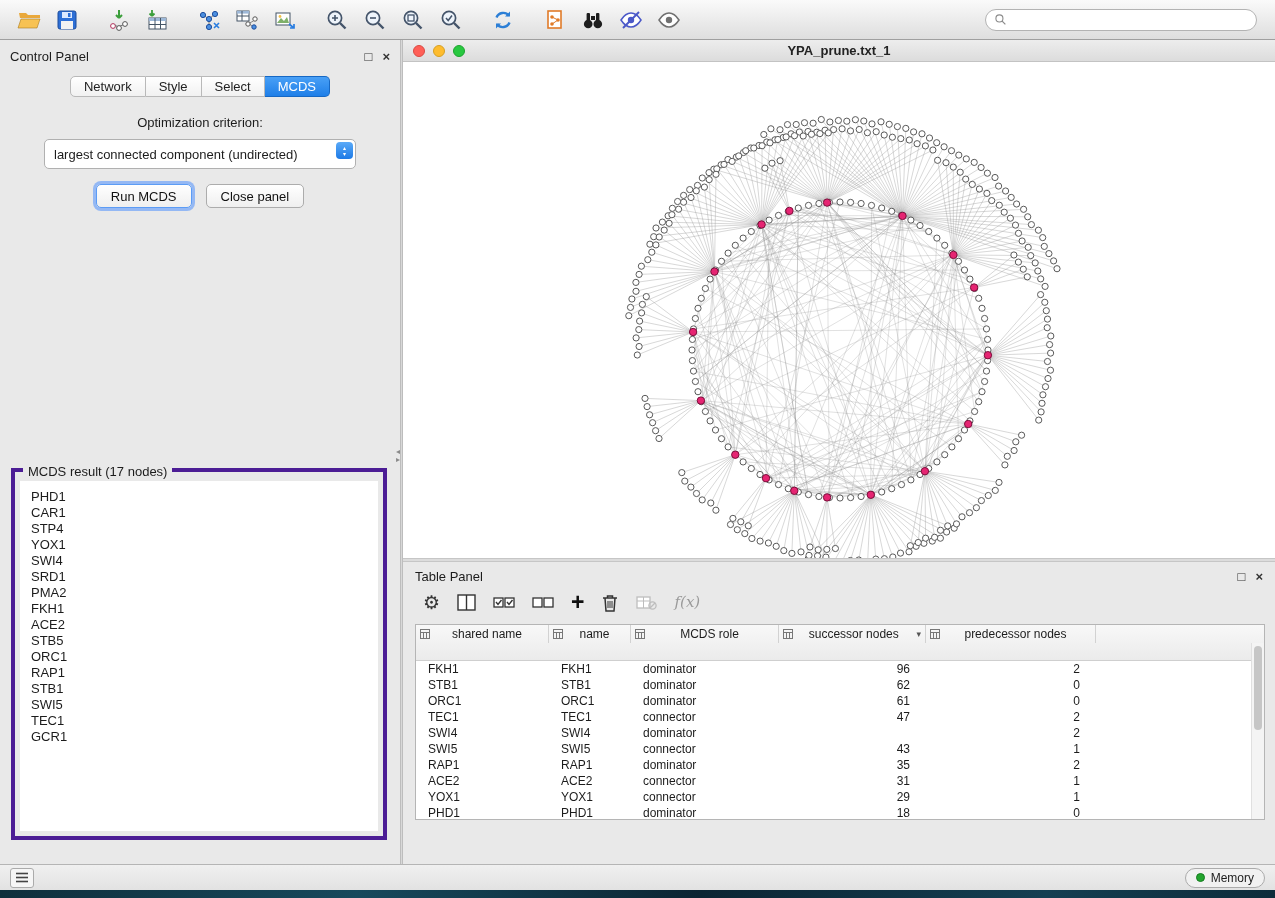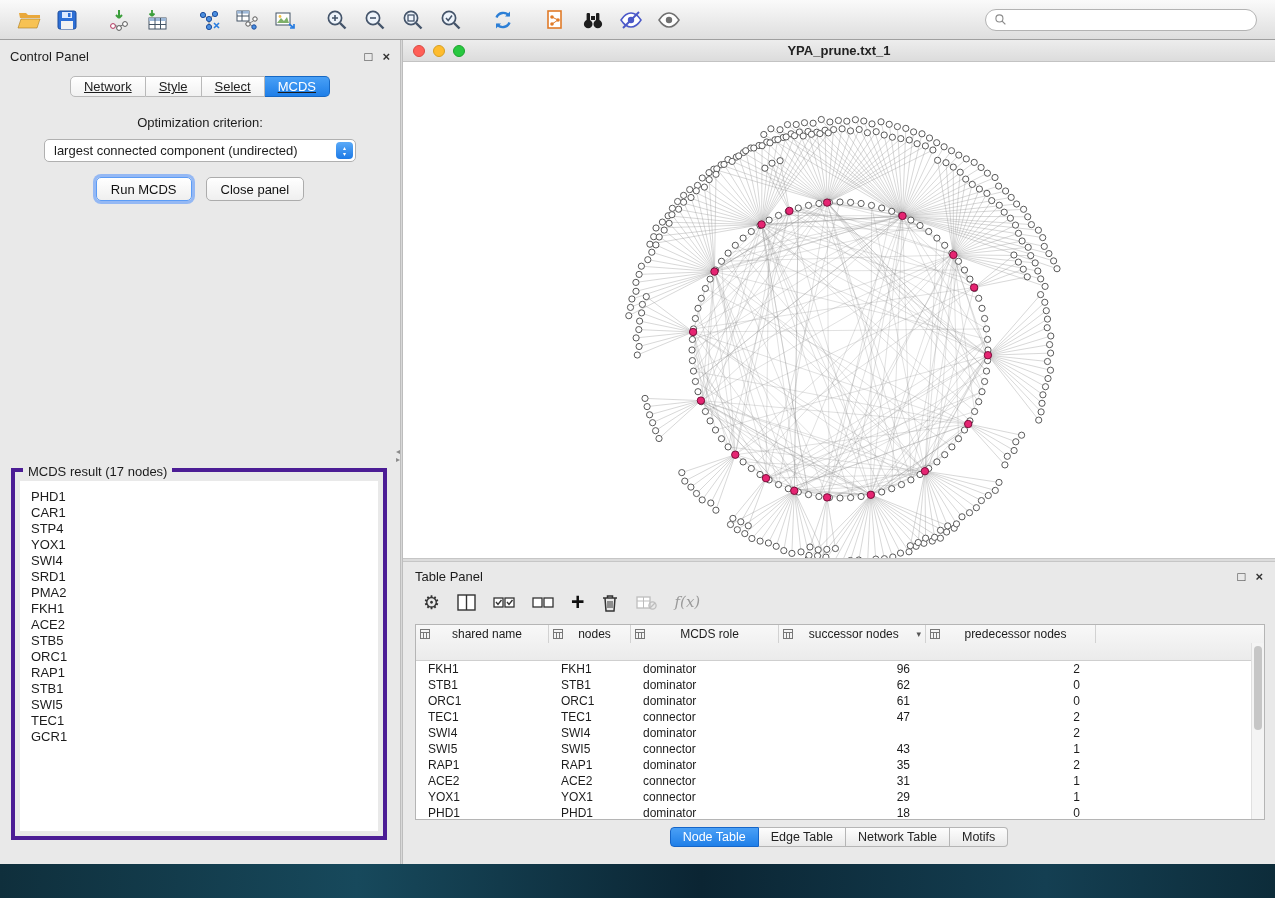--- a/index.html
+++ b/index.html
@@ -19,28 +19,28 @@
   .searchpill input { border:none; outline:none; background:transparent; flex:1; font-size:12px; font-family:inherit; }
 
   
   #content { height:824px; display:flex; flex:0 0 auto; position:relative; }
 
   
   .control-panel { width:400px; background:#e9e9e9; display:flex; flex-direction:column; flex:0 0 auto; }
   .cp-header { height:26px; display:flex; align-items:center; padding:6px 10px 0 10px; font-size:13px; }
   .panel-title { flex:1; }
   .panel-winbtn { font-size:13px; color:#333; margin-left:10px; cursor:default; line-height:1; }
-  .cp-tabs { display:flex; justify-content:center; margin-top:10px;text-decoration:underline; }
+  .cp-tabs { display:flex; justify-content:center; margin-top:10px; }
   .seg { height:21px; padding:0 13px; font-size:13px; background:linear-gradient(#ffffff,#f1f1f1);
     border:1px solid #b9b9b9; border-left:none; display:flex; align-items:center; color:#222; }
   .seg.first { border-left:1px solid #b9b9b9; border-radius:5px 0 0 5px; }
   .seg.last { border-radius:0 5px 5px 0; }
   .seg.active { background:linear-gradient(#49a0f6,#1f7fe8); border-color:#1668c4; color:#fff; }
   .opt-label { margin-top:18px; text-align:center; font-size:13px; }
-  .cp-select { width:312px; height:23px; margin:9px auto 0 auto; background:#fff; border:1px solid #b0b0b0;
+  .cp-select { width:312px; height:30px; margin:9px auto 0 auto; background:#fff; border:1px solid #b0b0b0;
     border-radius:5px; display:flex; align-items:center; padding-left:9px; font-size:13px; position:relative; }
   .cp-select .stepper { position:absolute; right:2px; top:2px; width:17px; height:17px; border-radius:4px;
     background:linear-gradient(#5aaaf8,#1d7ae6); color:#fff; display:flex; flex-direction:column;
     align-items:center; justify-content:center; font-size:6px; line-height:6px; }
   .cp-buttons { display:flex; justify-content:center; gap:14px; margin-top:15px; }
   .btn { height:24px; padding:0 14px; font-size:13px; font-family:inherit; background:linear-gradient(#ffffff,#efefef);
     border:1px solid #acacac; border-radius:5px; color:#111; }
   .btn.focused { box-shadow:0 0 0 3px rgba(78,143,254,.55); border-color:#5c9cf5; }
   .groupbox { margin:auto 13px 24px 11px; height:372px; border:4px solid #4c1d95; position:relative; }
   .groupbox legend { position:absolute; top:-8px; left:8px; background:#e9e9e9; padding:0 5px; font-size:13px; }
@@ -739,21 +739,21 @@
                 </svg>
                 <span class="hlabel">shared name</span>
               </div>
               <div class="th" style="width: 82px;">
                 <svg class="hicon" viewBox="0 0 10 10">
                   <rect x="0.5" y="0.5" width="9" height="9" fill="none" stroke="#777"></rect>
                   <line x1="0.5" y1="3.5" x2="9.5" y2="3.5" stroke="#777"></line>
                   <line x1="3.5" y1="3.5" x2="3.5" y2="9.5" stroke="#777"></line>
                   <line x1="6.5" y1="3.5" x2="6.5" y2="9.5" stroke="#777"></line>
                 </svg>
-                <span class="hlabel">nodes</span>
+                <span class="hlabel">name</span>
               </div>
               <div class="th" style="width: 148px;">
                 <svg class="hicon" viewBox="0 0 10 10">
                   <rect x="0.5" y="0.5" width="9" height="9" fill="none" stroke="#777"></rect>
                   <line x1="0.5" y1="3.5" x2="9.5" y2="3.5" stroke="#777"></line>
                   <line x1="3.5" y1="3.5" x2="3.5" y2="9.5" stroke="#777"></line>
                   <line x1="6.5" y1="3.5" x2="6.5" y2="9.5" stroke="#777"></line>
                 </svg>
                 <span class="hlabel">MCDS role</span>
               </div>
@@ -846,25 +846,32 @@
                 <div class="td" style="width: 82px;">PHD1</div>
                 <div class="td" style="width: 148px;">dominator</div>
                 <div class="td num" style="width: 147px;">18</div>
                 <div class="td num" style="width: 170px;">0</div>
               </div>
             </div>
           <div class="vscroll">
               <div class="vthumb"></div>
             </div>
         </div>
-        <div class="tp-tabs" id="tp-tabs">
-            <div class="ttab first active">Node Table</div>
-            <div class="ttab">Edge Table</div>
-            <div class="ttab">Network Table</div>
-            <div class="ttab last">Motifs</div>
-          </div>
       </div>
     </div>
   </div>
 
+  <div class="statusbar">
+    <div class="listbtn">
+      <svg width="14" height="11" viewBox="0 0 14 11">
+          <line x1="1" y1="1.5" x2="13" y2="1.5" stroke="#444" stroke-width="1.6"></line>
+          <line x1="1" y1="5.5" x2="13" y2="5.5" stroke="#444" stroke-width="1.6"></line>
+          <line x1="1" y1="9.5" x2="13" y2="9.5" stroke="#444" stroke-width="1.6"></line>
+        </svg>
+    </div>
+    <div class="membtn">
+      <span class="memdot"></span>
+      <span>Memory</span>
+    </div>
+  </div>
 
   <div class="desktop-strip"></div>
 </div>
 
 </body></html>

